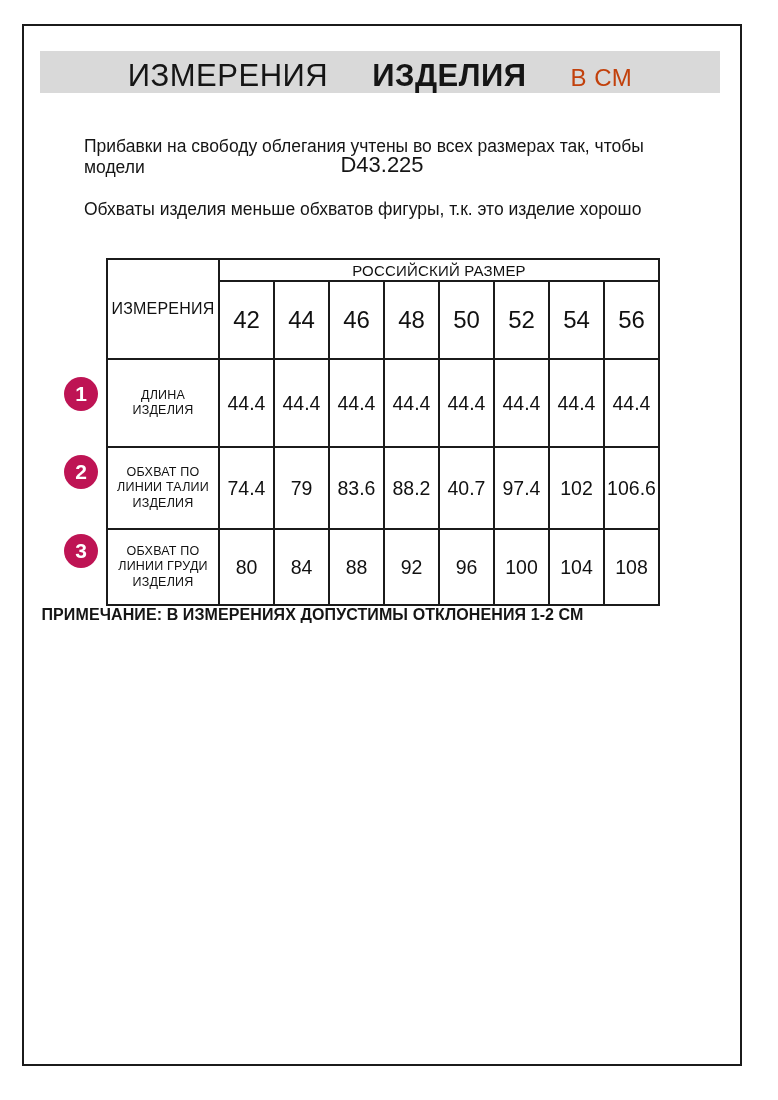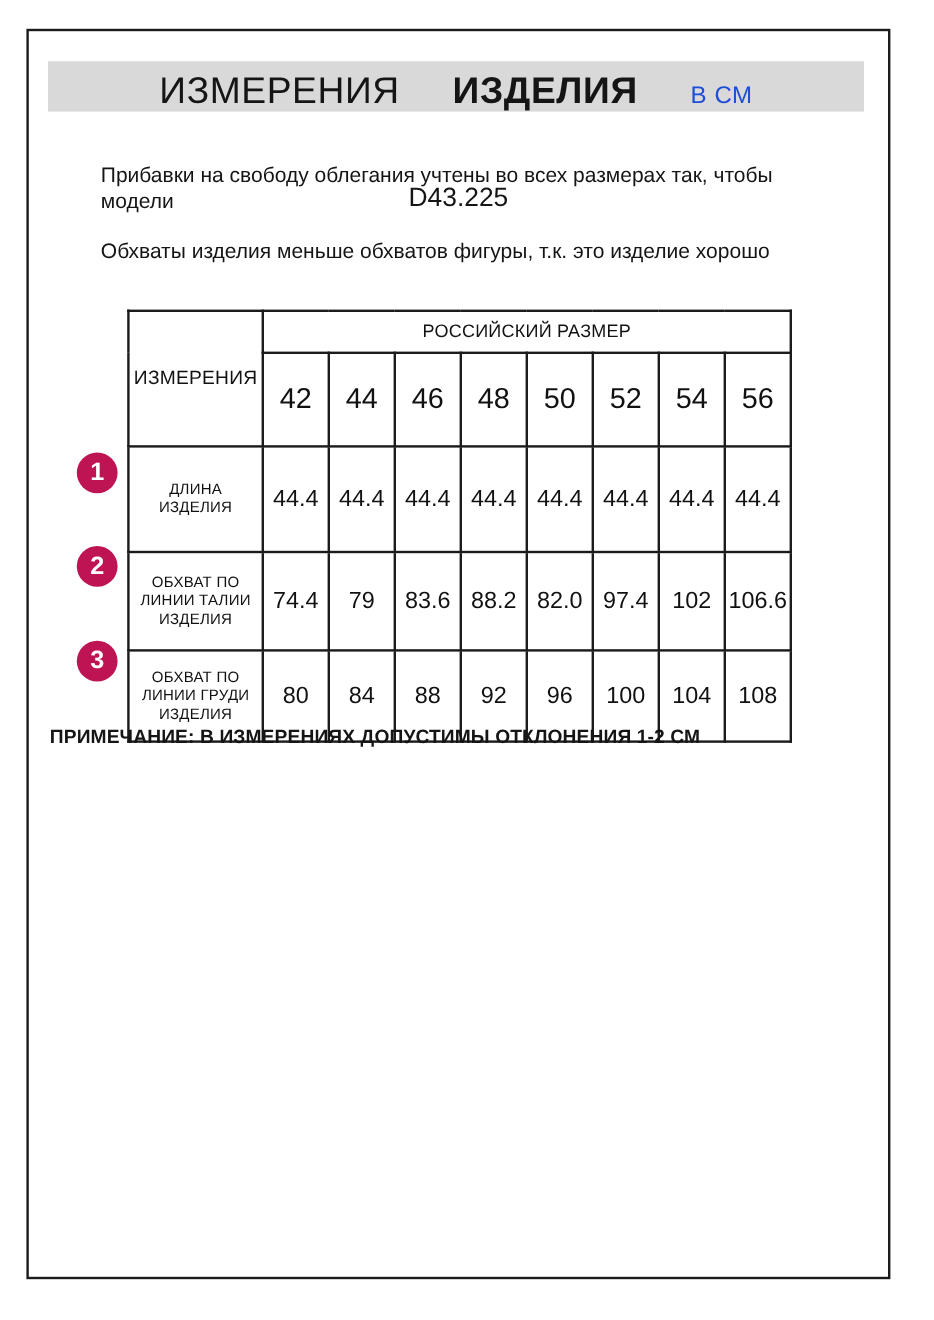--- a/index.html
+++ b/index.html
@@ -18,21 +18,21 @@
   }
   .titlebar {
     position: absolute; left: 40px; top: 51px;
     width: 680px; height: 42px;
     background: #d9d9d9;
     display: flex; justify-content: center; align-items: baseline;
     gap: 44px; padding-top: 7px;
   }
   .title-word { font-size: 31px; font-weight: 400; letter-spacing: 0.5px; color: #151515; }
   .title-word.bold { font-weight: 700; }
-  .title-unit { font-size: 20px; font-weight: 400; letter-spacing: 0.5px; color: #1d4ed8; }
+  .title-unit { font-size: 24px; font-weight: 400; letter-spacing: 0.5px; color: #c2410c; }
   .product-code {
     position: absolute; left: 0; top: 106px; width: 764px;
     text-align: center; font-size: 22px; color: #151515; margin-top: 46px;
   }
   .para {
     position: absolute; left: 84px; width: 610px;
     text-align: left; font-size: 17.5px; line-height: 21px; color: #151515;
   }
   .para-1 { top: 136px; }
   .para-2 { top: 199px; }
@@ -40,21 +40,21 @@
   .size-table {
     position: absolute; left: 106px; top: 258px;
     border-collapse: collapse; table-layout: fixed;
   }
   .size-table th, .size-table td {
     border: 2px solid #1b1b1b;
     text-align: center; vertical-align: middle;
     padding: 0; font-weight: 400; background: #ffffff;
   }
   .corner-header { font-size: 16px; letter-spacing: 0.2px; }
-  .group-header  { font-size: 15px; letter-spacing: 0.2px; height: 35px; }
+  .group-header  { font-size: 15px; letter-spacing: 0.2px; height: 22px; }
   .size-col      { font-size: 24px; font-weight: bold; }
   .measure-label { font-size: 12.5px; line-height: 15.5px; letter-spacing: 0.2px; }
   .measure-label .line { display: block; }
   .value-cell    { font-size: 19.5px; }
   .badge {
     position: absolute; left: 64px;
     width: 34px; height: 34px; border-radius: 50%;
     background: #be1454; color: #ffffff;
     font-size: 21px; font-weight: 700;
     display: flex; align-items: center; justify-content: center;
@@ -134,21 +134,21 @@
   <tr style="height:82px">
     <th class="measure-label">
       <span class="line">ОБХВАТ ПО</span>
       <span class="line">ЛИНИИ ТАЛИИ</span>
       <span class="line">ИЗДЕЛИЯ</span>
     </th>
     <td class="value-cell">74.4</td>
     <td class="value-cell">79</td>
     <td class="value-cell">83.6</td>
     <td class="value-cell">88.2</td>
-    <td class="value-cell">82.0</td>
+    <td class="value-cell">40.7</td>
     <td class="value-cell">97.4</td>
     <td class="value-cell">102</td>
     <td class="value-cell">106.6</td>
   </tr>
   <tr style="height:76px">
     <th class="measure-label">
       <span class="line">ОБХВАТ ПО</span>
       <span class="line">ЛИНИИ ГРУДИ</span>
       <span class="line">ИЗДЕЛИЯ</span>
     </th>

